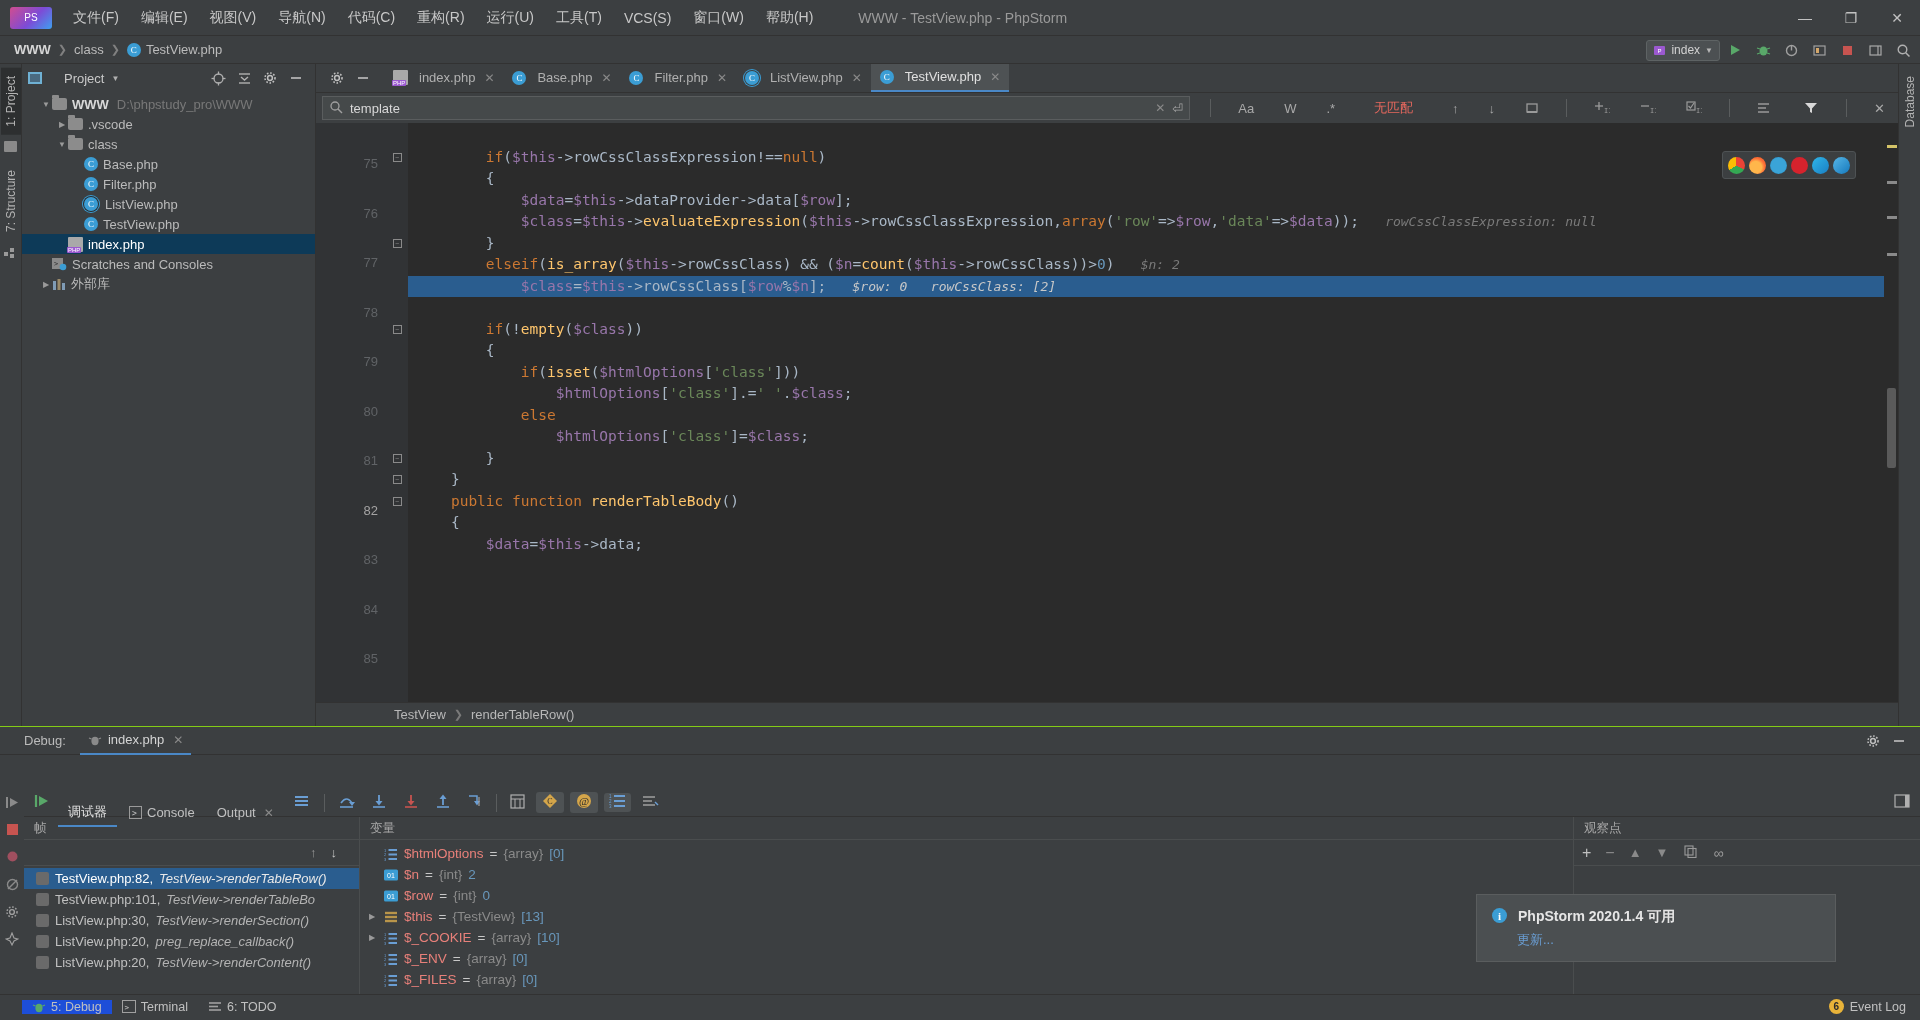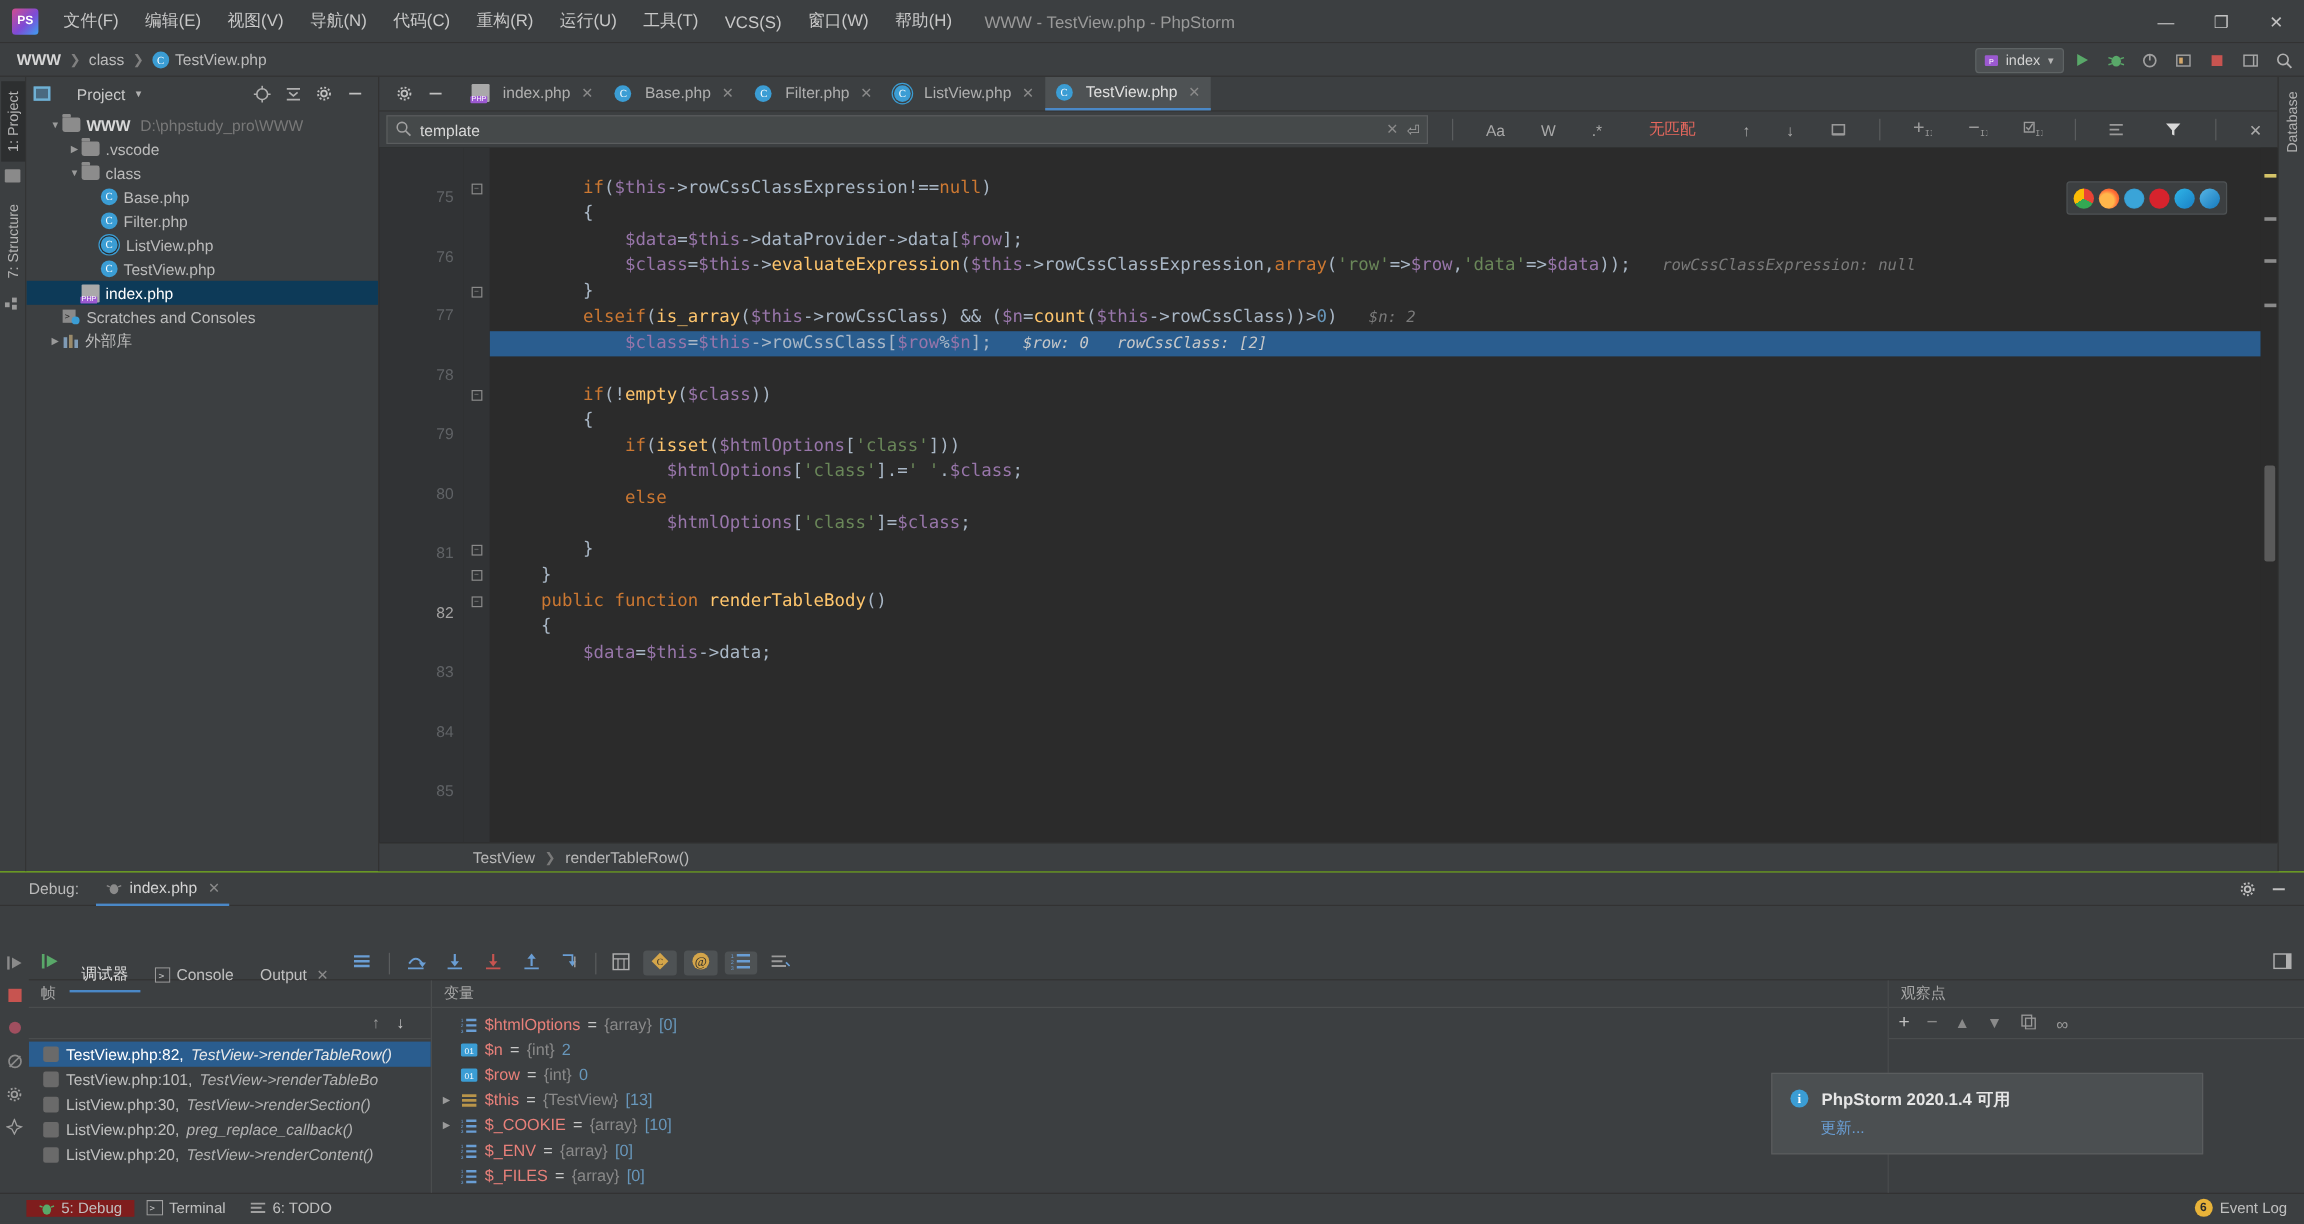--- a/index.html
+++ b/index.html
@@ -2,27 +2,27 @@
 <html><head>
 <meta charset="utf-8">
 <style>
   * { box-sizing: border-box; margin:0; padding:0; }
   html,body{ width:1920px; height:1020px; overflow:hidden; background:#3c3f41;
     font-family:"Liberation Sans", sans-serif; color:#bbbbbb; font-size:13px; }
 
   
   .titlebar{ height:36px; background:#3c3f41; display:flex; align-items:center;
      border-bottom:1px solid #323232; position:relative; }
-  .logo{ width:22px; height:22px; margin:0 10px 0 10px; border-radius:3px;
+  .logo{ width:42px; height:22px; margin:0 10px 0 10px; border-radius:3px;
      background:linear-gradient(135deg,#d14d8f 0%, #7d4bd6 55%, #3ea0f0 100%);
      display:flex; align-items:center; justify-content:center;
-     font-size:10px; font-weight:bold; color:#fff; }
+     font-size:10px; font-weight:normal; color:#fff; }
   .menu{ display:flex; align-items:center; }
   .menu-item{ padding:5px 11px; color:#c8c8c8; font-size:14px; white-space:nowrap; }
-  .win-title{ margin-left:16px; color:#9a9a9a; font-size:14px; }
+  .win-title{ margin-left:34px; color:#9a9a9a; font-size:14px; }
   .win-ctl{ position:absolute; right:0; top:0; height:36px; display:flex; }
   .win-btn{ width:46px; height:36px; display:flex; align-items:center; justify-content:center;
      color:#c2c2c2; font-size:14px; }
 
   
   .navbar{ height:28px; background:#3c3f41; display:flex; align-items:center;
      padding-left:14px; position:relative; border-bottom:1px solid #323232; }
   .crumb{ color:#bbb; font-size:13px; display:flex; align-items:center; }
   .crumb.bold{ font-weight:bold; color:#d6d6d6; }
   .crumb-sep{ color:#808080; margin:0 7px; font-size:11px; }
@@ -155,21 +155,21 @@
 
   .notif{ position:absolute; right:84px; bottom:58px; width:360px; background:#4b4f51;
      border:1px solid #5a5d5e; padding:12px 14px; }
   .notif-t{ color:#e6e6e6; font-size:14px; font-weight:bold; }
   .notif-l{ color:#6a9ed4; font-size:13px; margin-top:4px; margin-left:26px; }
 
   
   .statusrow{ height:24px; background:#3c3f41; display:flex; align-items:center;
      border-top:1px solid #323232; padding-left:22px; }
   .sbtn{ display:flex;align-items:center;gap:5px;padding:0 10px; font-size:12.5px; color:#c0c0c0; }
-  .sbtn.act{ background:#7f1d1d; }
+  .sbtn.act{ background:#1d4ed8; }
   .statusrow .sp{flex:1;}
   .evlog{ display:flex;align-items:center;gap:6px;padding-right:14px;font-size:12.5px;color:#c0c0c0;}
   .badge{ width:15px;height:15px;border-radius:50%;background:#e8b339;color:#2b2b2b;
      font-size:10px;display:flex;align-items:center;justify-content:center;font-weight:bold;}
   .botbar{ height:24px; background:#3c3f41; display:flex; align-items:center;
      padding:0 10px; font-size:12.5px; color:#b0b0b0; gap:0; }
   .botbar .sp{flex:1;}
 </style>
 </head>
 <body>

